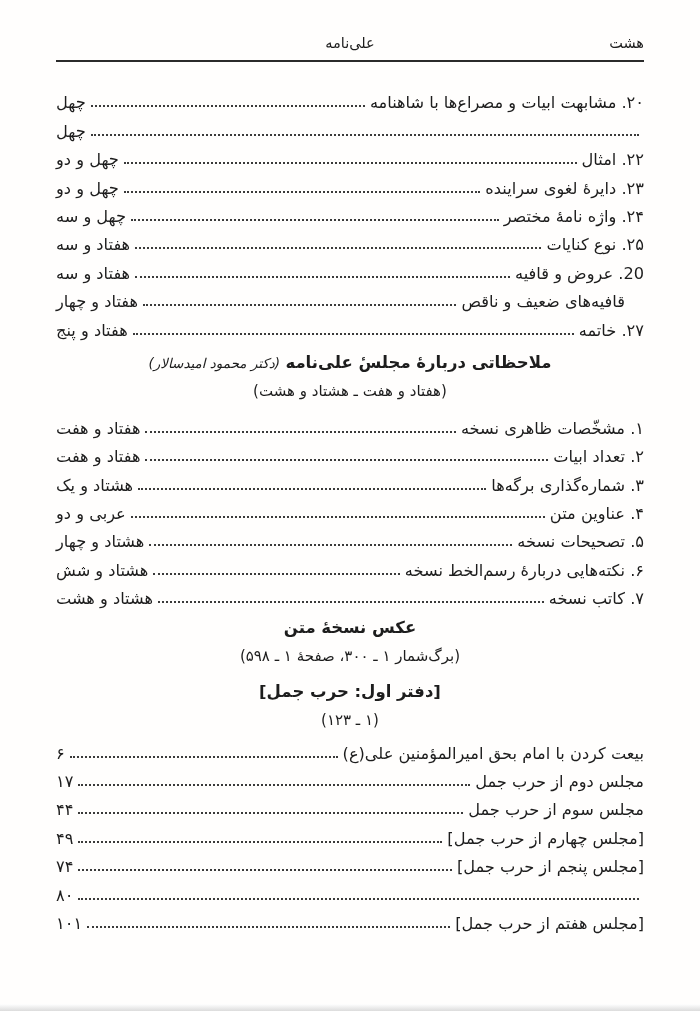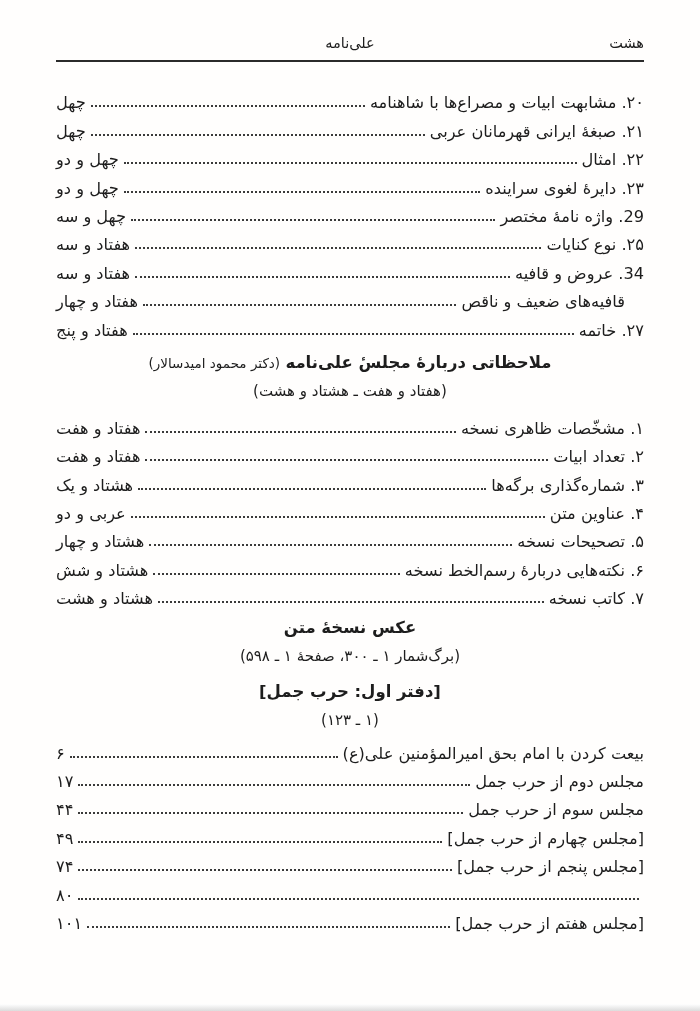--- a/index.html
+++ b/index.html
@@ -49,21 +49,21 @@
     border-bottom:2px dotted #3a3a3a;
     margin:0 5px 9px 5px;
   }
   .row.indent{ padding-right:19px; }
 
   
   .hblock{ text-align:center; }
   .hblock .line1{ line-height:28px; font-size:16.5px; }
   .hblock .line2{ line-height:28px; font-size:15px; }
   .hb{ font-weight:bold; }
-  .hp{ font-weight:normal; font-size:13.5px; }
+  .hp{ font-weight:normal; font-size:13.5px;font-style:italic; }
   .notes-block{ margin-top:5px; }
   .facs-block{ margin-top:2px; }
   .daftar-block{ margin-top:8px; }
 
   .scan-edge{
     position:absolute; left:0; right:0; bottom:0; height:7px;
     background:linear-gradient(#ffffff, #dcdcdc);
   }
 </style>
 </head>
@@ -78,46 +78,45 @@
   </div>
   <div class="rule"></div>
 
   <div class="toc toc-1">
     <div class="row">
       <span class="t">۲۰. مشابهت ابیات و مصراع‌ها با شاهنامه</span>
       <span class="leader"></span>
       <span class="p">چهل</span>
     </div>
     <div class="row">
-      <span class="t">۲۱. صبغهٔ ایرانی قهرمانان عربی</span>
       <span class="leader"></span>
       <span class="p">چهل</span>
     </div>
     <div class="row">
       <span class="t">۲۲. امثال</span>
       <span class="leader"></span>
       <span class="p">چهل و دو</span>
     </div>
     <div class="row">
       <span class="t">۲۳. دایرهٔ لغوی سراینده</span>
       <span class="leader"></span>
       <span class="p">چهل و دو</span>
     </div>
     <div class="row">
-      <span class="t">29. واژه نامهٔ مختصر</span>
+      <span class="t">۲۴. واژه نامهٔ مختصر</span>
       <span class="leader"></span>
       <span class="p">چهل و سه</span>
     </div>
     <div class="row">
       <span class="t">۲۵. نوع کنایات</span>
       <span class="leader"></span>
       <span class="p">هفتاد و سه</span>
     </div>
     <div class="row">
-      <span class="t">34. عروض و قافیه</span>
+      <span class="t">20. عروض و قافیه</span>
       <span class="leader"></span>
       <span class="p">هفتاد و سه</span>
     </div>
     <div class="row indent">
       <span class="t">قافیه‌های ضعیف و ناقص</span>
       <span class="leader"></span>
       <span class="p">هفتاد و چهار</span>
     </div>
     <div class="row">
       <span class="t">۲۷. خاتمه</span>

